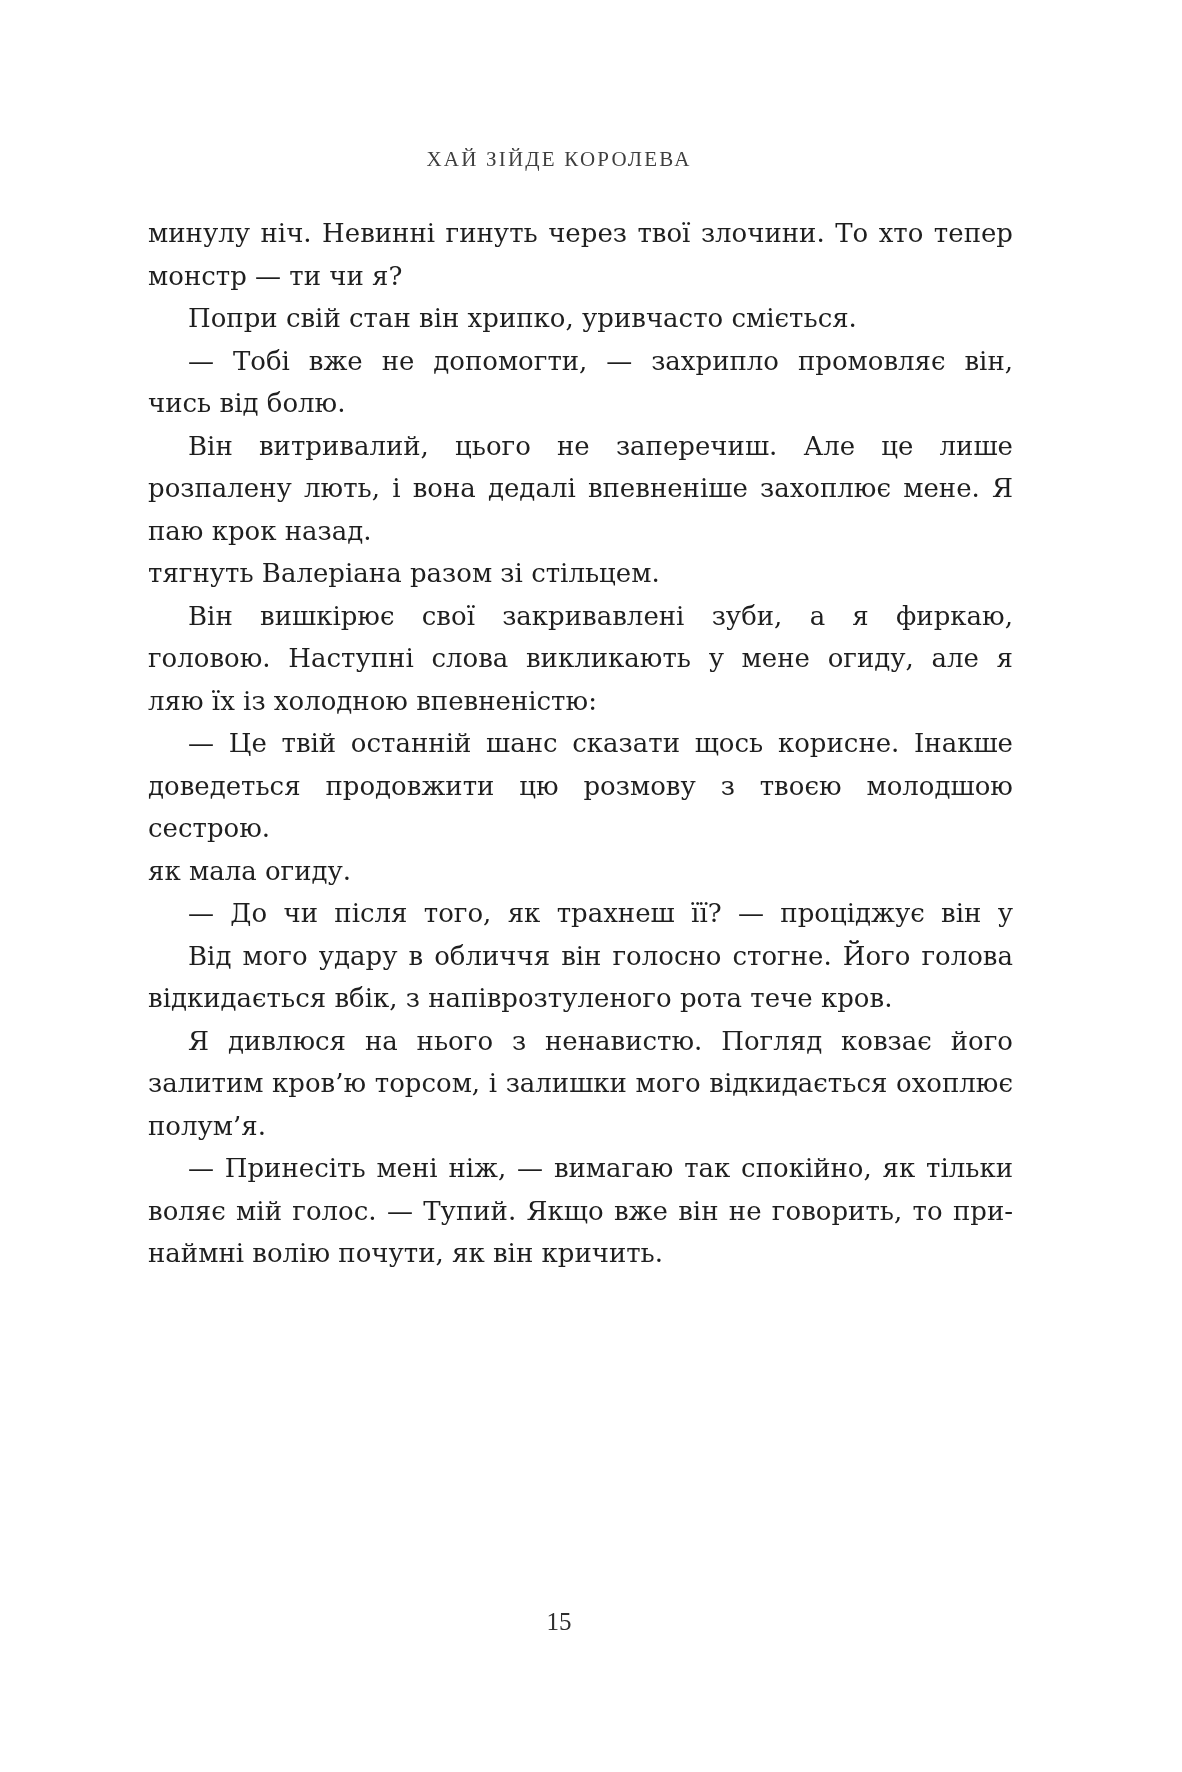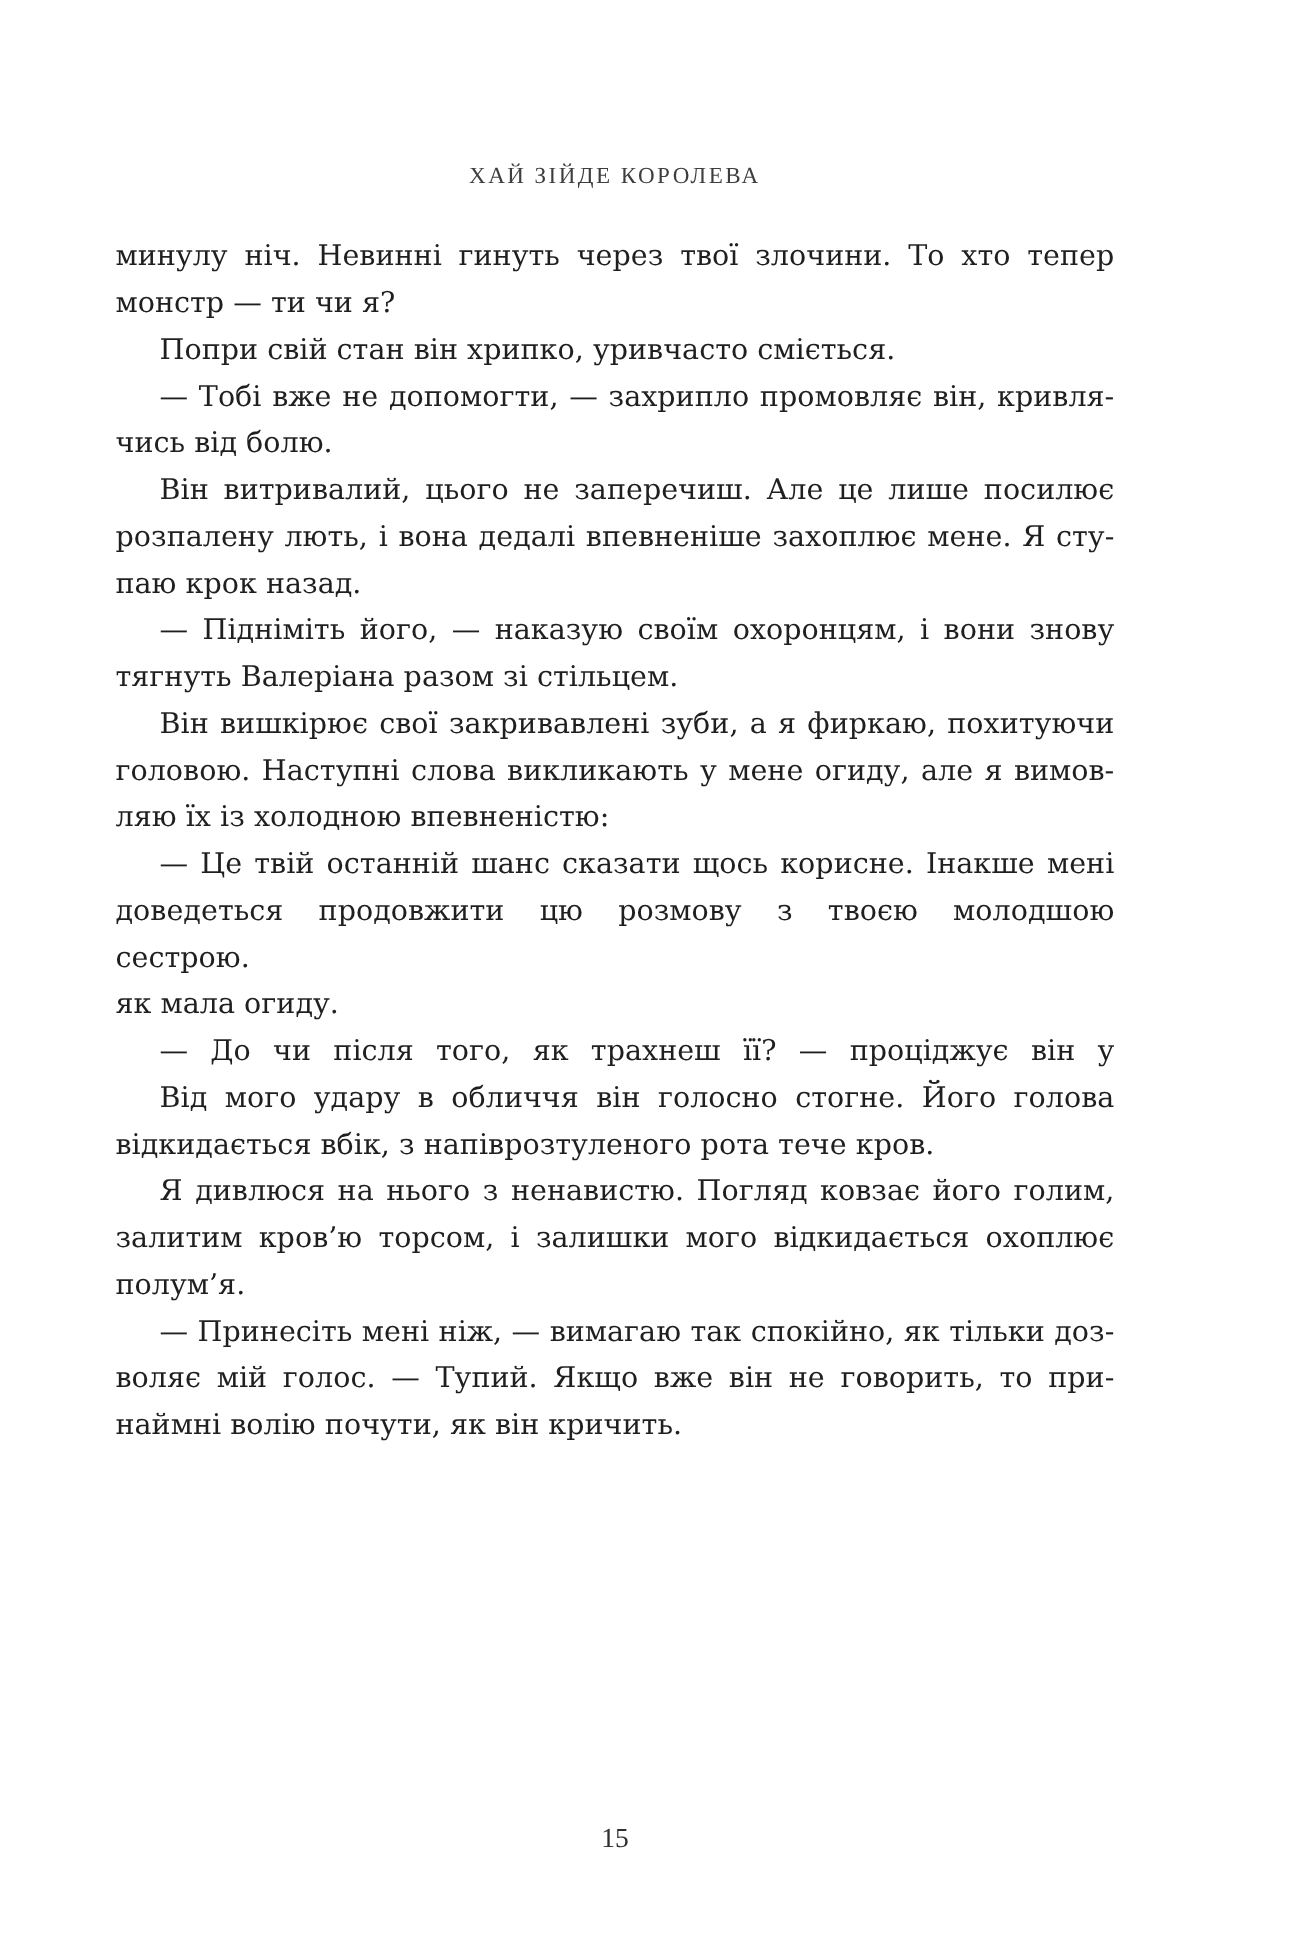--- a/index.html
+++ b/index.html
@@ -35,36 +35,37 @@
     position: absolute;
     left: 105px;
     top: 212px;
     width: 908px;
     font-size: 26px;
     line-height: 42.5px;
   }
   .line {
     height: 42.5px;
     overflow: hidden;
+    margin-left: 43px;
   }
   .line.j {
     text-align: justify;
     text-align-last: justify;
   }
   .line.l {
     text-align: center;
     text-align-last: left;
   }
   .line.indent {
     text-indent: 40px;
   }
   .page-number {
     position: absolute;
     left: 105px;
-    top: 1658px;
+    top: 1608px;
     width: 908px;
     text-align: center;
     font-family: "Liberation Serif", serif;
     font-size: 25px;
     color: #2e2e2e;
   }
 </style>
 </head>
 <body>
 
@@ -73,21 +74,20 @@
 
   <div class="text-block" id="body-text">
       <div class="line j">минулу ніч. Невинні гинуть через твої злочини. То хто тепер</div>
       <div class="line l">монстр — ти чи я?</div>
       <div class="line l indent">Попри свій стан він хрипко, уривчасто сміється.</div>
       <div class="line j indent">— Тобі вже не допомогти, — захрипло промовляє він, кривля-</div>
       <div class="line l">чись від болю.</div>
       <div class="line j indent">Він витривалий, цього не заперечиш. Але це лише посилює</div>
       <div class="line j">розпалену лють, і вона дедалі впевненіше захоплює мене. Я сту-</div>
       <div class="line l">паю крок назад.</div>
-      <div class="line j indent">— Підніміть його, — наказую своїм охоронцям, і вони знову</div>
       <div class="line l">тягнуть Валеріана разом зі стільцем.</div>
       <div class="line j indent">Він вишкірює свої закривавлені зуби, а я фиркаю, похитуючи</div>
       <div class="line j">головою. Наступні слова викликають у мене огиду, але я вимов-</div>
       <div class="line l">ляю їх із холодною впевненістю:</div>
       <div class="line j indent">— Це твій останній шанс сказати щось корисне. Інакше мені</div>
       <div class="line j">доведеться продовжити цю розмову з твоєю молодшою</div>
       <div class="line l">сестрою.</div>
       <div class="line l">як мала огиду.</div>
       <div class="line j indent">— До чи після того, як трахнеш її? — проціджує він у відповідь.</div>
       <div class="line j indent">Від мого удару в обличчя він голосно стогне. Його голова знову</div>

